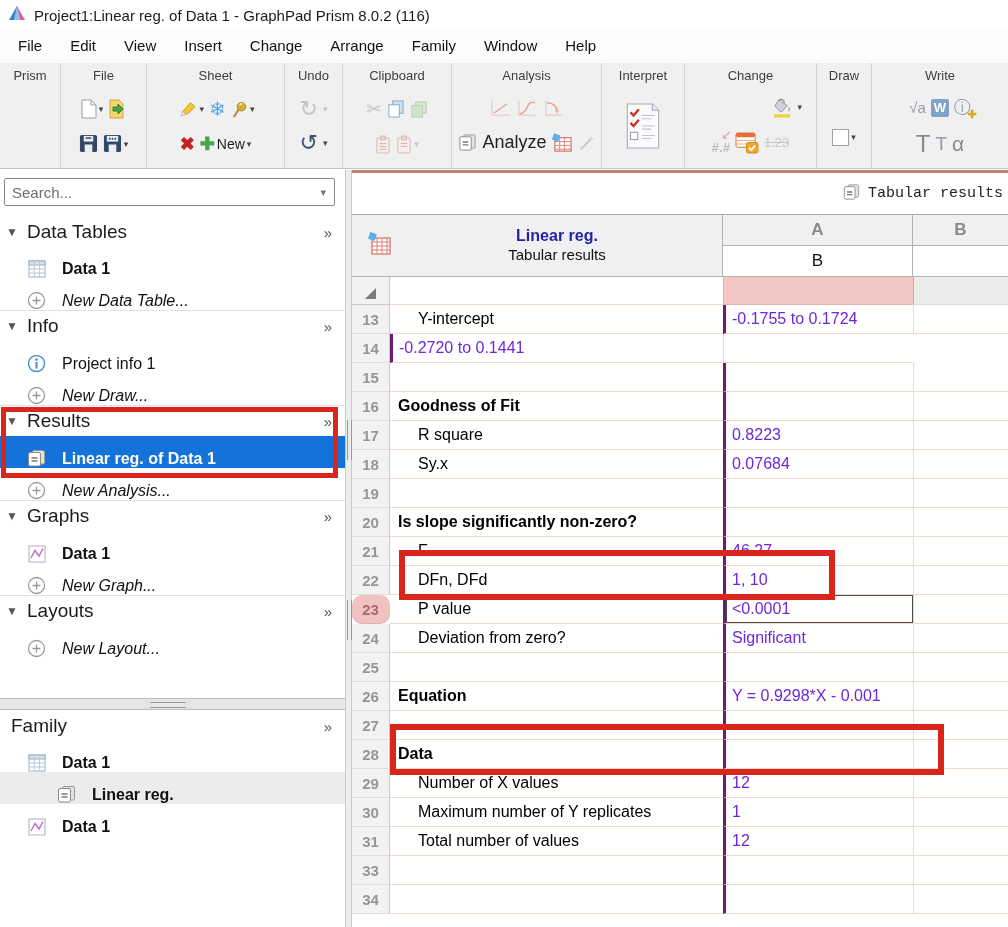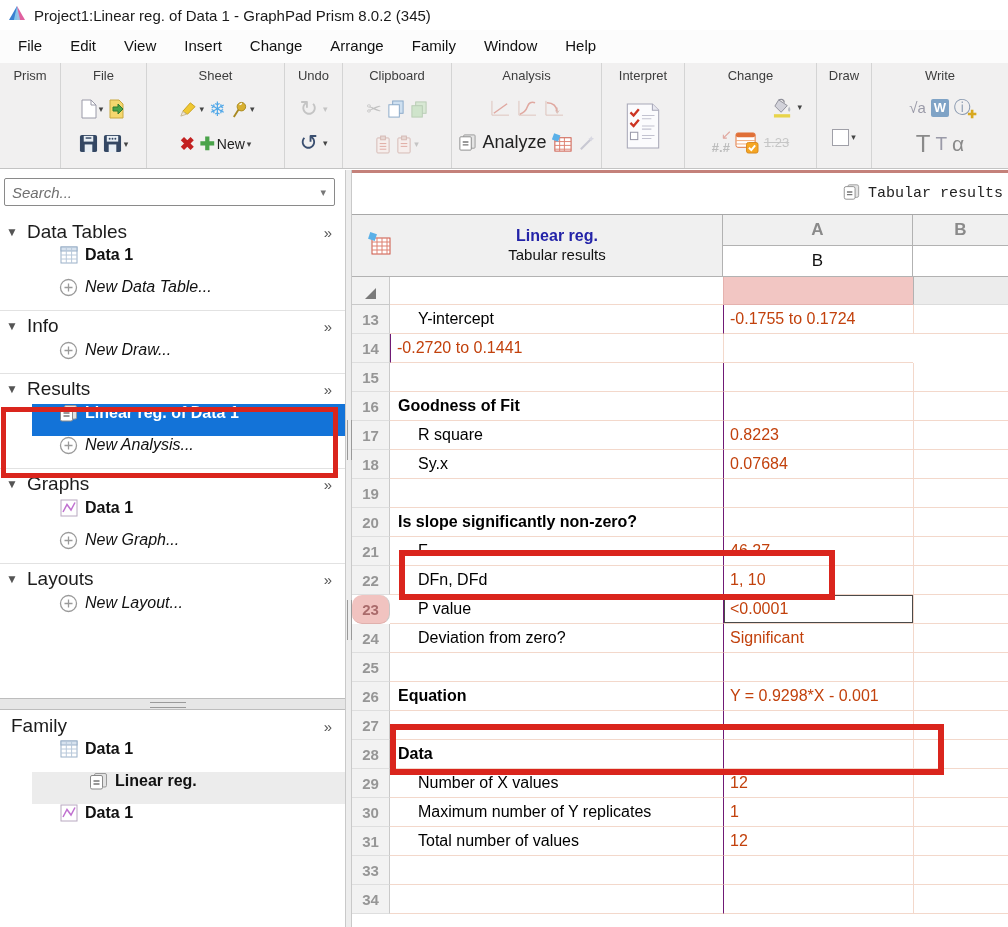--- a/index.html
+++ b/index.html
@@ -38,30 +38,30 @@
   .wbox{width:18px;height:18px;background:#7fa3c6;color:#fff;font-size:13px;font-weight:bold;display:inline-flex;align-items:center;justify-content:center;border-radius:2px;}
   .infoplus{position:relative;font-size:17px;color:#8a9ab0;}
   .infoplus .p{position:absolute;right:-6px;bottom:-2px;color:#d8a820;font-size:11px;font-weight:bold;}
   .t-big{font-size:24px;color:#8a8a8a;line-height:24px;}
   .t-small{font-size:19px;color:#9a9aa8;line-height:20px;}
   .alpha{font-size:21px;color:#8a8a8a;line-height:22px;}
   .drawsq{width:15px;height:15px;border:1px solid #a0a0a8;background:#fff;display:inline-block;}
   
   .sidebar{position:absolute;top:170px;left:0;width:345px;bottom:0;background:#fff;overflow:hidden;}
   .sb-search{position:absolute;top:8px;left:4px;width:331px;height:28px;box-sizing:border-box;border:1px solid #8a8a8a;border-radius:2px;background:#fff;display:flex;align-items:center;}
-  .sb-search input{flex:1;border:none;outline:none;font-size:15px;color:#444;padding-left:7px;font-family:"Liberation Sans",sans-serif;background:transparent;font-style:italic;}
+  .sb-search input{flex:1;border:none;outline:none;font-size:15px;color:#444;padding-left:7px;font-family:"Liberation Sans",sans-serif;background:transparent;}
   .sb-search input::placeholder{color:#6f6f6f;}
   .sb-search .chev{color:#777;font-size:11px;padding-right:8px;}
   .sb-sections{position:absolute;top:48px;left:0;right:0;}
   .sec-header{height:30px;border-top:1px solid #e2e2e2;display:flex;align-items:center;font-size:19px;color:#1c1c1c;padding:0 14px 0 6px;}
   .sec-header:first-child{border-top:none;height:28px;}
   .sec-chevron{width:20px;color:#555;font-size:12px;}
   .sec-label{flex:1;padding-left:1px;}
   .sec-more{color:#555;font-size:15px;letter-spacing:-1px;}
-  .sb-item{height:32px;display:flex;align-items:flex-start;padding-left:26px;gap:6px;font-size:16px;color:#111;box-sizing:border-box;margin-left:32px;}
+  .sb-item{height:32px;display:flex;align-items:flex-end;padding-left:26px;gap:15px;font-size:16px;color:#111;box-sizing:border-box;}
   .sb-item .ic{width:21px;display:inline-flex;justify-content:center;flex:none;}
   .sb-item.bold{font-weight:bold;}
   .sb-item.new{font-style:italic;}
   .sb-item.selected{background:#1373d8;color:#fff;font-weight:bold;}
   .sb-item.greysel{background:#ececec;}
   .sb-item.ind1{padding-left:56px;}
   .sb-family{position:absolute;top:528px;left:0;right:0;}
   .splitbar{height:12px;background:#e6e6e6;border-top:1px solid #bdbdbd;border-bottom:1px solid #bdbdbd;box-sizing:border-box;position:relative;}
   .splitbar::before{content:"";position:absolute;left:150px;top:3px;width:36px;height:4px;border-top:1px solid #9a9a9a;border-bottom:1px solid #9a9a9a;}
   .fam-header{height:28px;display:flex;align-items:center;font-size:19px;color:#1c1c1c;padding:0 14px 0 10px;margin-top:2px;}
@@ -90,38 +90,38 @@
   .tri{width:0;height:0;border-bottom:11px solid #7a7a7a;border-left:11px solid transparent;}
   .sel-desc{background:#fff;border-bottom:1px solid #f3d8cb;}
   .sel-a{background:#f2c6c3;border-bottom:1px solid #e5b2ae;border-left:1px solid #e5b2ae;}
   .sel-b{background:#ececec;border-bottom:1px solid #dcdcdc;border-left:1px solid #b2b2b2;}
   .rows{position:relative;height:623px;overflow:hidden;text-align:center;}
   .trow{display:grid;grid-template-columns:38px 333px 190px 95px;height:29px;position:relative;}
   .c-num{background:#f2f2f2;border-right:1px solid #c9c9c9;border-bottom:1px solid #dedede;color:#969696;font-weight:bold;font-size:15px;display:flex;align-items:center;justify-content:center;box-sizing:border-box;}
   .c-num.rowsel{background:#f1c3c0;color:#aa6b6b;border-bottom:1px solid #e0b0ac;border-radius:10px;}
   .c-label{border-bottom:1px solid #f3d8cb;font-size:16px;color:#000;display:flex;align-items:center;padding-left:28px;box-sizing:border-box;white-space:nowrap;overflow:hidden;}
   .c-label.section{font-weight:bold;padding-left:8px;}
-  .c-val{border-bottom:1px solid #f3d8cb;border-left:1px solid #701a75;font-size:16px;color:#c2410c;display:flex;align-items:center;padding-left:6px;box-sizing:border-box;position:relative;white-space:nowrap;}
+  .c-val{border-bottom:1px solid #f3d8cb;border-left:3px solid #701a75;font-size:16px;color:#6d28d9;display:flex;align-items:center;padding-left:6px;box-sizing:border-box;position:relative;white-space:nowrap;}
   .c-val.selcell::after{content:"";position:absolute;inset:0;border:1px solid #4a4a4a;pointer-events:none;}
   .c-b{border-bottom:1px solid #f3d8cb;border-left:1px solid #f3d8cb;box-sizing:border-box;}
   .box-rsquare{left:47px;top:245px;width:424px;height:38px;border-width:6px;}
   .box-pvalue{left:38px;top:419px;width:542px;height:39px;border-width:6px;}
 </style>
 </head>
 <body>
 
 <div class="titlebar">
   <span>
     <svg width="18" height="16" viewBox="0 0 20 18">
       <polygon points="10,1 1,17 10,17" fill="#3a7fd0"></polygon>
       <polygon points="10,1 19,17 10,17" fill="#e0609f"></polygon>
       <polygon points="10,1 6.5,17 13.5,17" fill="#8fd0f0" opacity="0.85"></polygon>
     </svg>
   </span>
-  <span class="title">Project1:Linear reg. of Data 1 - GraphPad Prism 8.0.2 (345)</span>
+  <span class="title">Project1:Linear reg. of Data 1 - GraphPad Prism 8.0.2 (116)</span>
 </div>
 
 <div class="menubar" id="menubar">
     <span class="menu-item">File</span>
     <span class="menu-item">Edit</span>
     <span class="menu-item">View</span>
     <span class="menu-item">Insert</span>
     <span class="menu-item">Change</span>
     <span class="menu-item">Arrange</span>
     <span class="menu-item">Family</span>
@@ -418,20 +418,30 @@
             <path d="M9.5 5.5v8 M5.5 9.5h8" stroke="#9a9a9a" stroke-width="1.3"></path>
           </svg>
         </span>
         <span>New Data Table...</span>
       </div>
       <div class="sec-header">
         <span class="sec-chevron">▼</span>
         <span class="sec-label">Info</span>
         <span class="sec-more">»</span>
       </div>
+      <div class="sb-item">
+        <span class="ic">
+          <svg width="19" height="19" viewBox="0 0 19 19">
+            <circle cx="9.5" cy="9.5" r="8" fill="#fff" stroke="#4a90d0" stroke-width="1.4"></circle>
+            <circle cx="9.5" cy="5.6" r="1.3" fill="#4a90d0"></circle>
+            <rect x="8.5" y="8" width="2" height="6.5" fill="#4a90d0"></rect>
+          </svg>
+        </span>
+        <span>Project info 1</span>
+      </div>
       <div class="sb-item new">
         <span class="ic">
           <svg width="19" height="19" viewBox="0 0 19 19">
             <circle cx="9.5" cy="9.5" r="8" fill="#fff" stroke="#9a9a9a" stroke-width="1.3"></circle>
             <path d="M9.5 5.5v8 M5.5 9.5h8" stroke="#9a9a9a" stroke-width="1.3"></path>
           </svg>
         </span>
         <span>New Draw...</span>
       </div>
       <div class="sec-header">

